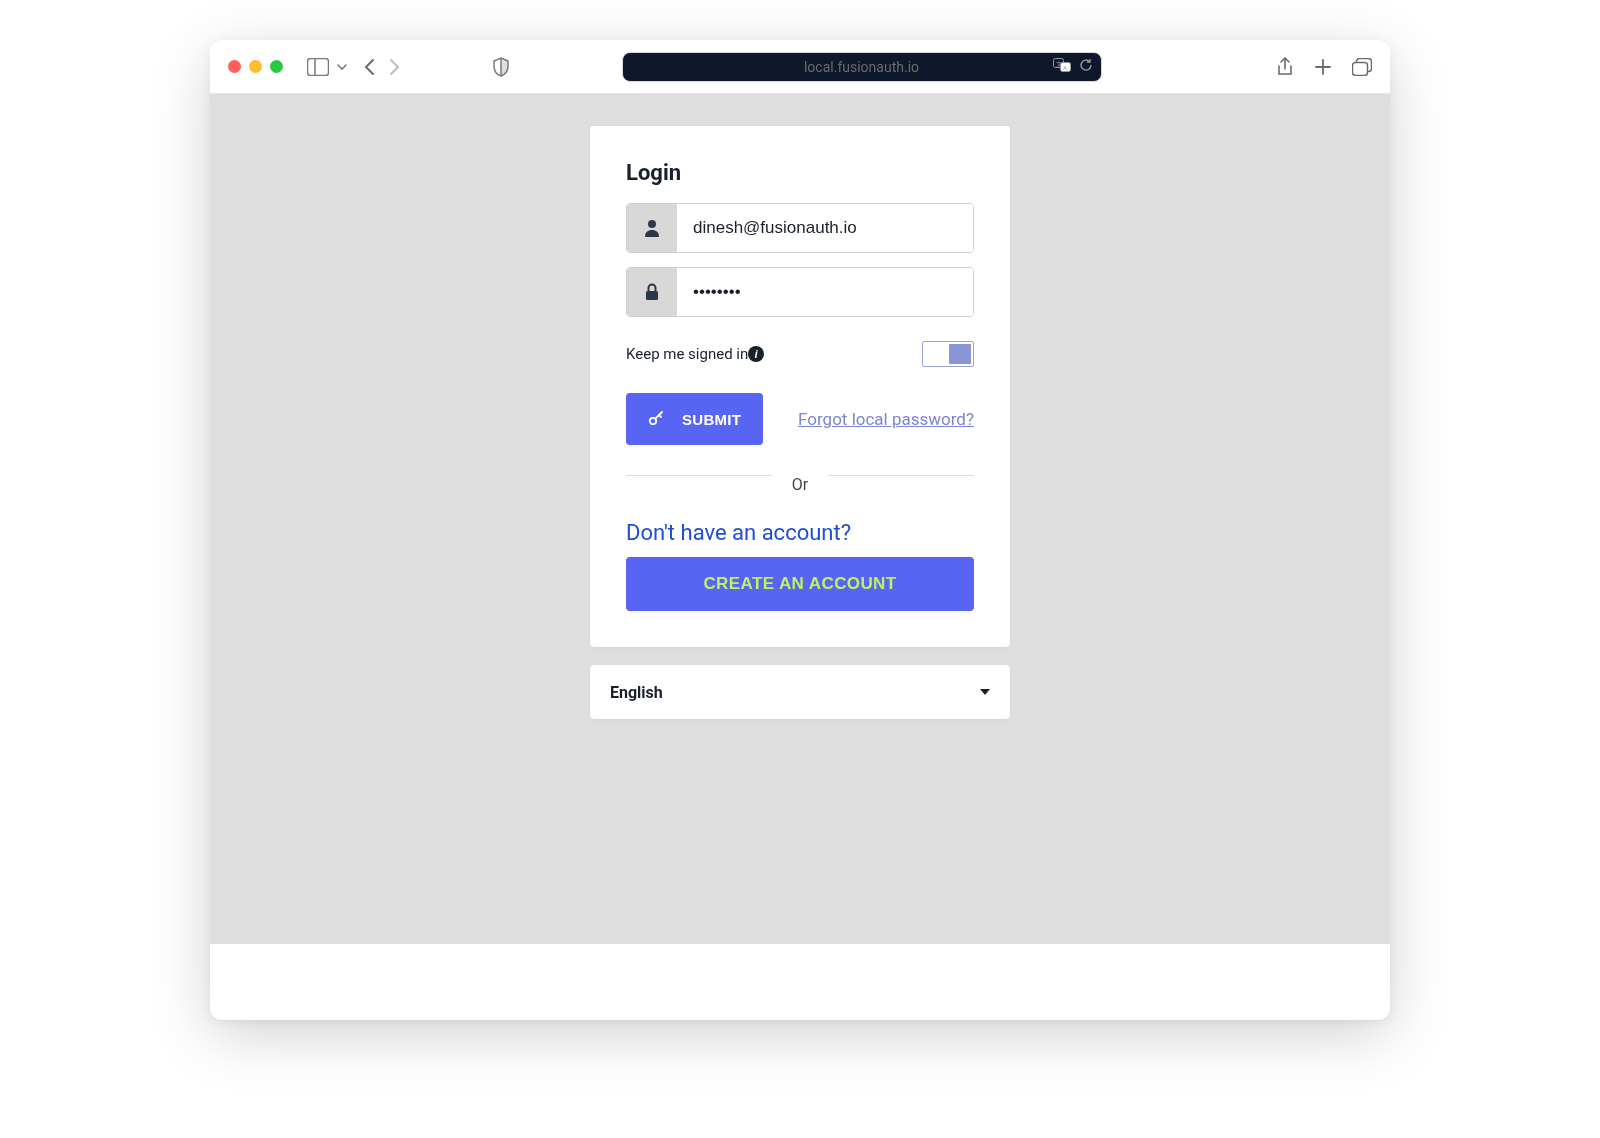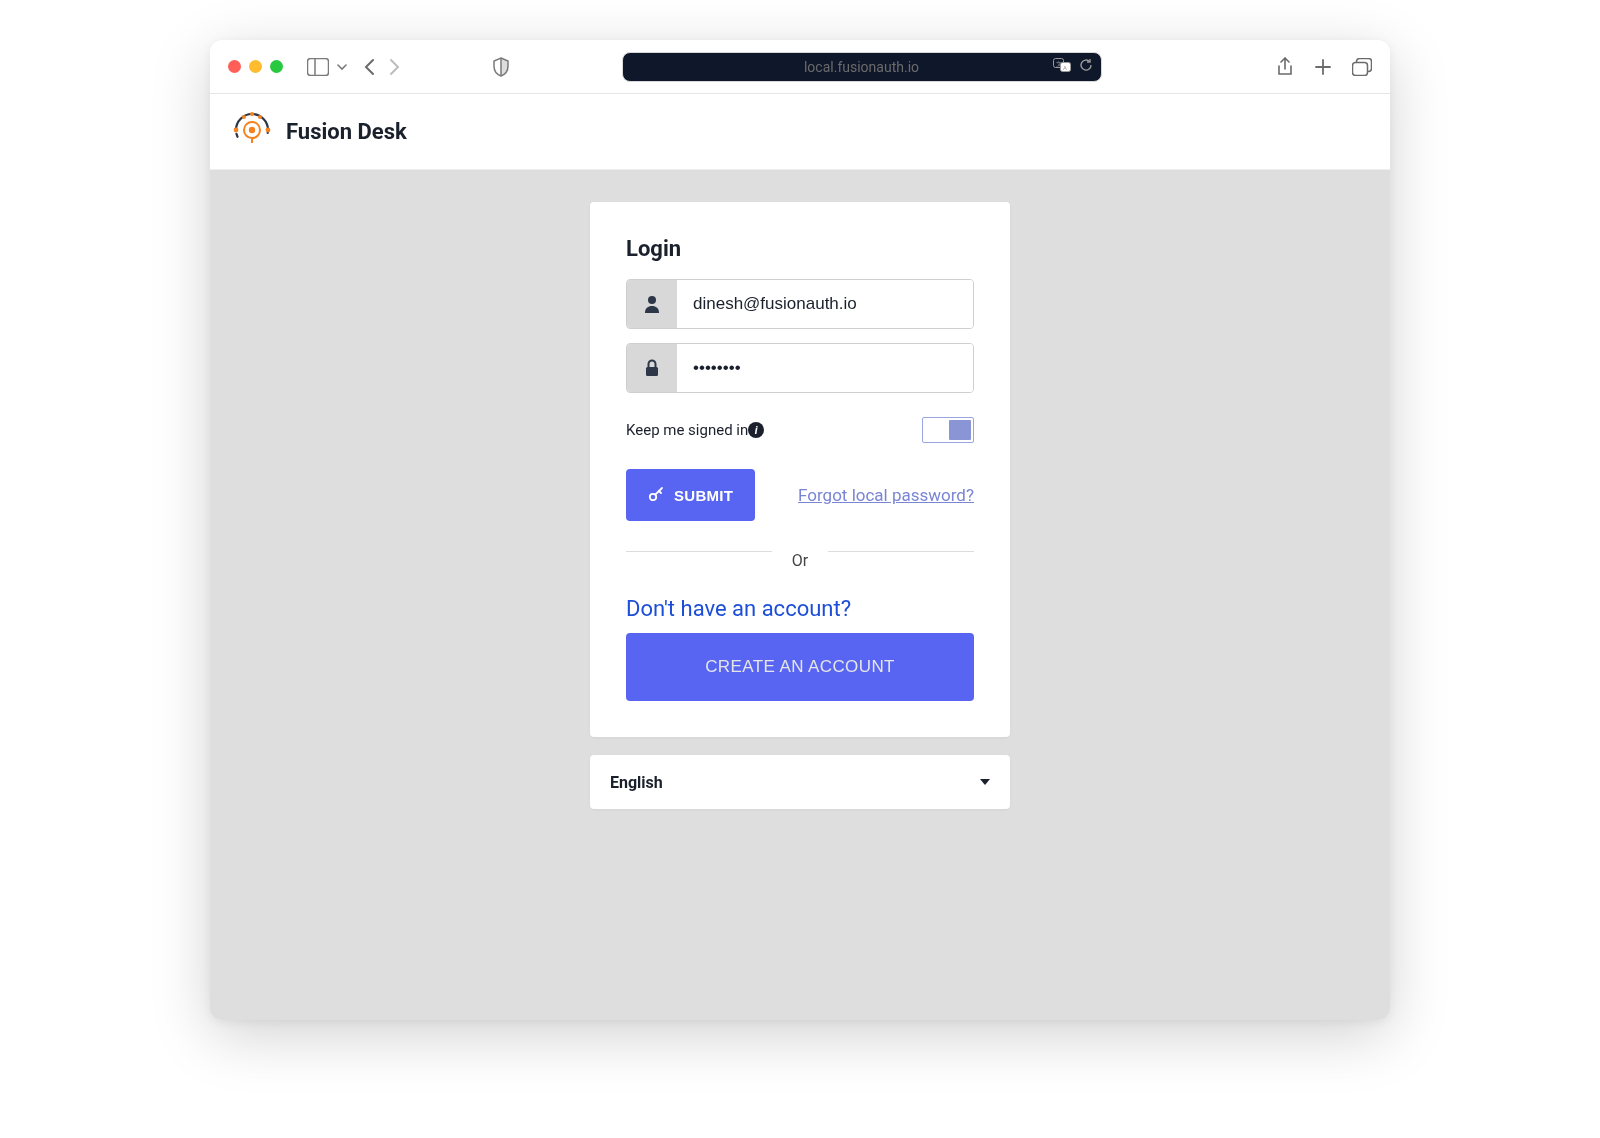--- a/index.html
+++ b/index.html
@@ -120,30 +120,30 @@
     background:#fff;position:relative;
   }
   .toggle .knob {
     position:absolute;right:2px;top:2px;width:22px;height:20px;
     background:#8a95d6;border-radius:1px;
   }
   .submit-row { display:flex; align-items:center; justify-content:space-between; margin-bottom:30px;}
   .btn-submit {
     background:#5865f2;color:#fff;border:none;border-radius:4px;
     height:52px;padding:0 22px;font-size:15px;font-weight:600;
-    display:flex;align-items:center;gap:10px;cursor:pointer;
+    display:flex;align-items:center;gap:18px;cursor:pointer;
     letter-spacing:0.3px;
   }
   .forgot { color:#7a85d4; font-size:17px; text-decoration:underline; }
   .divider { display:flex; align-items:flex-start; gap:20px; color:#444; margin-bottom:26px;}
   .divider hr { flex:1; border:none; border-top:1px solid #ddd; }
   .noacct { font-size:22px; color:#1d4ed8; margin-bottom:12px; }
   .btn-create {
-    width:100%;height:68px;background:#5865f2;color:#e5e5e5;border:none;border-radius:4px;
-    font-size:17px;font-weight:400;letter-spacing:0.4px;cursor:pointer;
+    width:100%;height:54px;background:#5865f2;color:#bef264;border:none;border-radius:4px;
+    font-size:17px;font-weight:700;letter-spacing:0.4px;cursor:pointer;
   }
   .lang {
     width:420px; margin-top:18px; background:#fff;border-radius:4px;
     height:54px;display:flex;align-items:center;justify-content:space-between;
     padding:0 20px;font-weight:700;color:#1a202c;font-size:16px;
     box-shadow: 0 1px 3px rgba(0,0,0,0.05);
     cursor:pointer;
   }
   .caret-down {
     width:0;height:0;border-left:5px solid transparent;border-right:5px solid transparent;
@@ -229,39 +229,20 @@
       </div>
       <div class="tb-btn">
         <svg width="20" height="18" viewBox="0 0 20 18">
             <rect x="4.5" y="0.5" width="15" height="13" rx="3" fill="none" stroke="#6b6b6b" stroke-width="1.5"></rect>
             <rect x="0.5" y="4.5" width="15" height="13" rx="3" fill="#fff" stroke="#6b6b6b" stroke-width="1.5"></rect>
           </svg>
       </div>
     </div>
   </div>
 
-  <div class="header">
-    <div class="logo-wrap">
-      <span>
-        <svg width="44" height="44" viewBox="0 0 44 44">
-          <path d="M6 22 A16 16 0 0 1 38 22" fill="none" stroke="#2d3748" stroke-width="2.2" stroke-linecap="round"></path>
-          <path d="M38 22 A16 16 0 0 1 6 22" fill="none" stroke="#2d3748" stroke-width="2.2" stroke-linecap="round" stroke-dasharray="3 40 3 100"></path>
-          <circle cx="6" cy="22" r="2.4" fill="#f6821f"></circle>
-          <circle cx="38" cy="22" r="2.4" fill="#f6821f"></circle>
-          <circle cx="14" cy="9" r="2" fill="#f6821f"></circle>
-          <circle cx="30" cy="9" r="2" fill="#f6821f"></circle>
-          <circle cx="22" cy="6" r="2" fill="#f6821f"></circle>
-          <path d="M22 30 C17 30 14 26 14 22 C14 17 18 14 22 14 C26 14 30 17 30 22 C30 26 27 30 22 30 Z" fill="none" stroke="#f6821f" stroke-width="2"></path>
-          <circle cx="22" cy="22" r="3.2" fill="#f6821f"></circle>
-          <line x1="22" y1="30" x2="22" y2="35" stroke="#f6821f" stroke-width="2"></line>
-        </svg>
-      </span>
-      <span class="logo-text">Fusion Desk</span>
-    </div>
-  </div>
 
   <div class="content">
     <div class="card">
       <h2>Login</h2>
 
       <div class="field">
         <div class="prefix">
           <svg width="16" height="18" viewBox="0 0 16 18">
               <circle cx="8" cy="5" r="4" fill="#2d3748"></circle>
               <path d="M1 18 C1 13 4 11 8 11 C12 11 15 13 15 18 Z" fill="#2d3748"></path>

